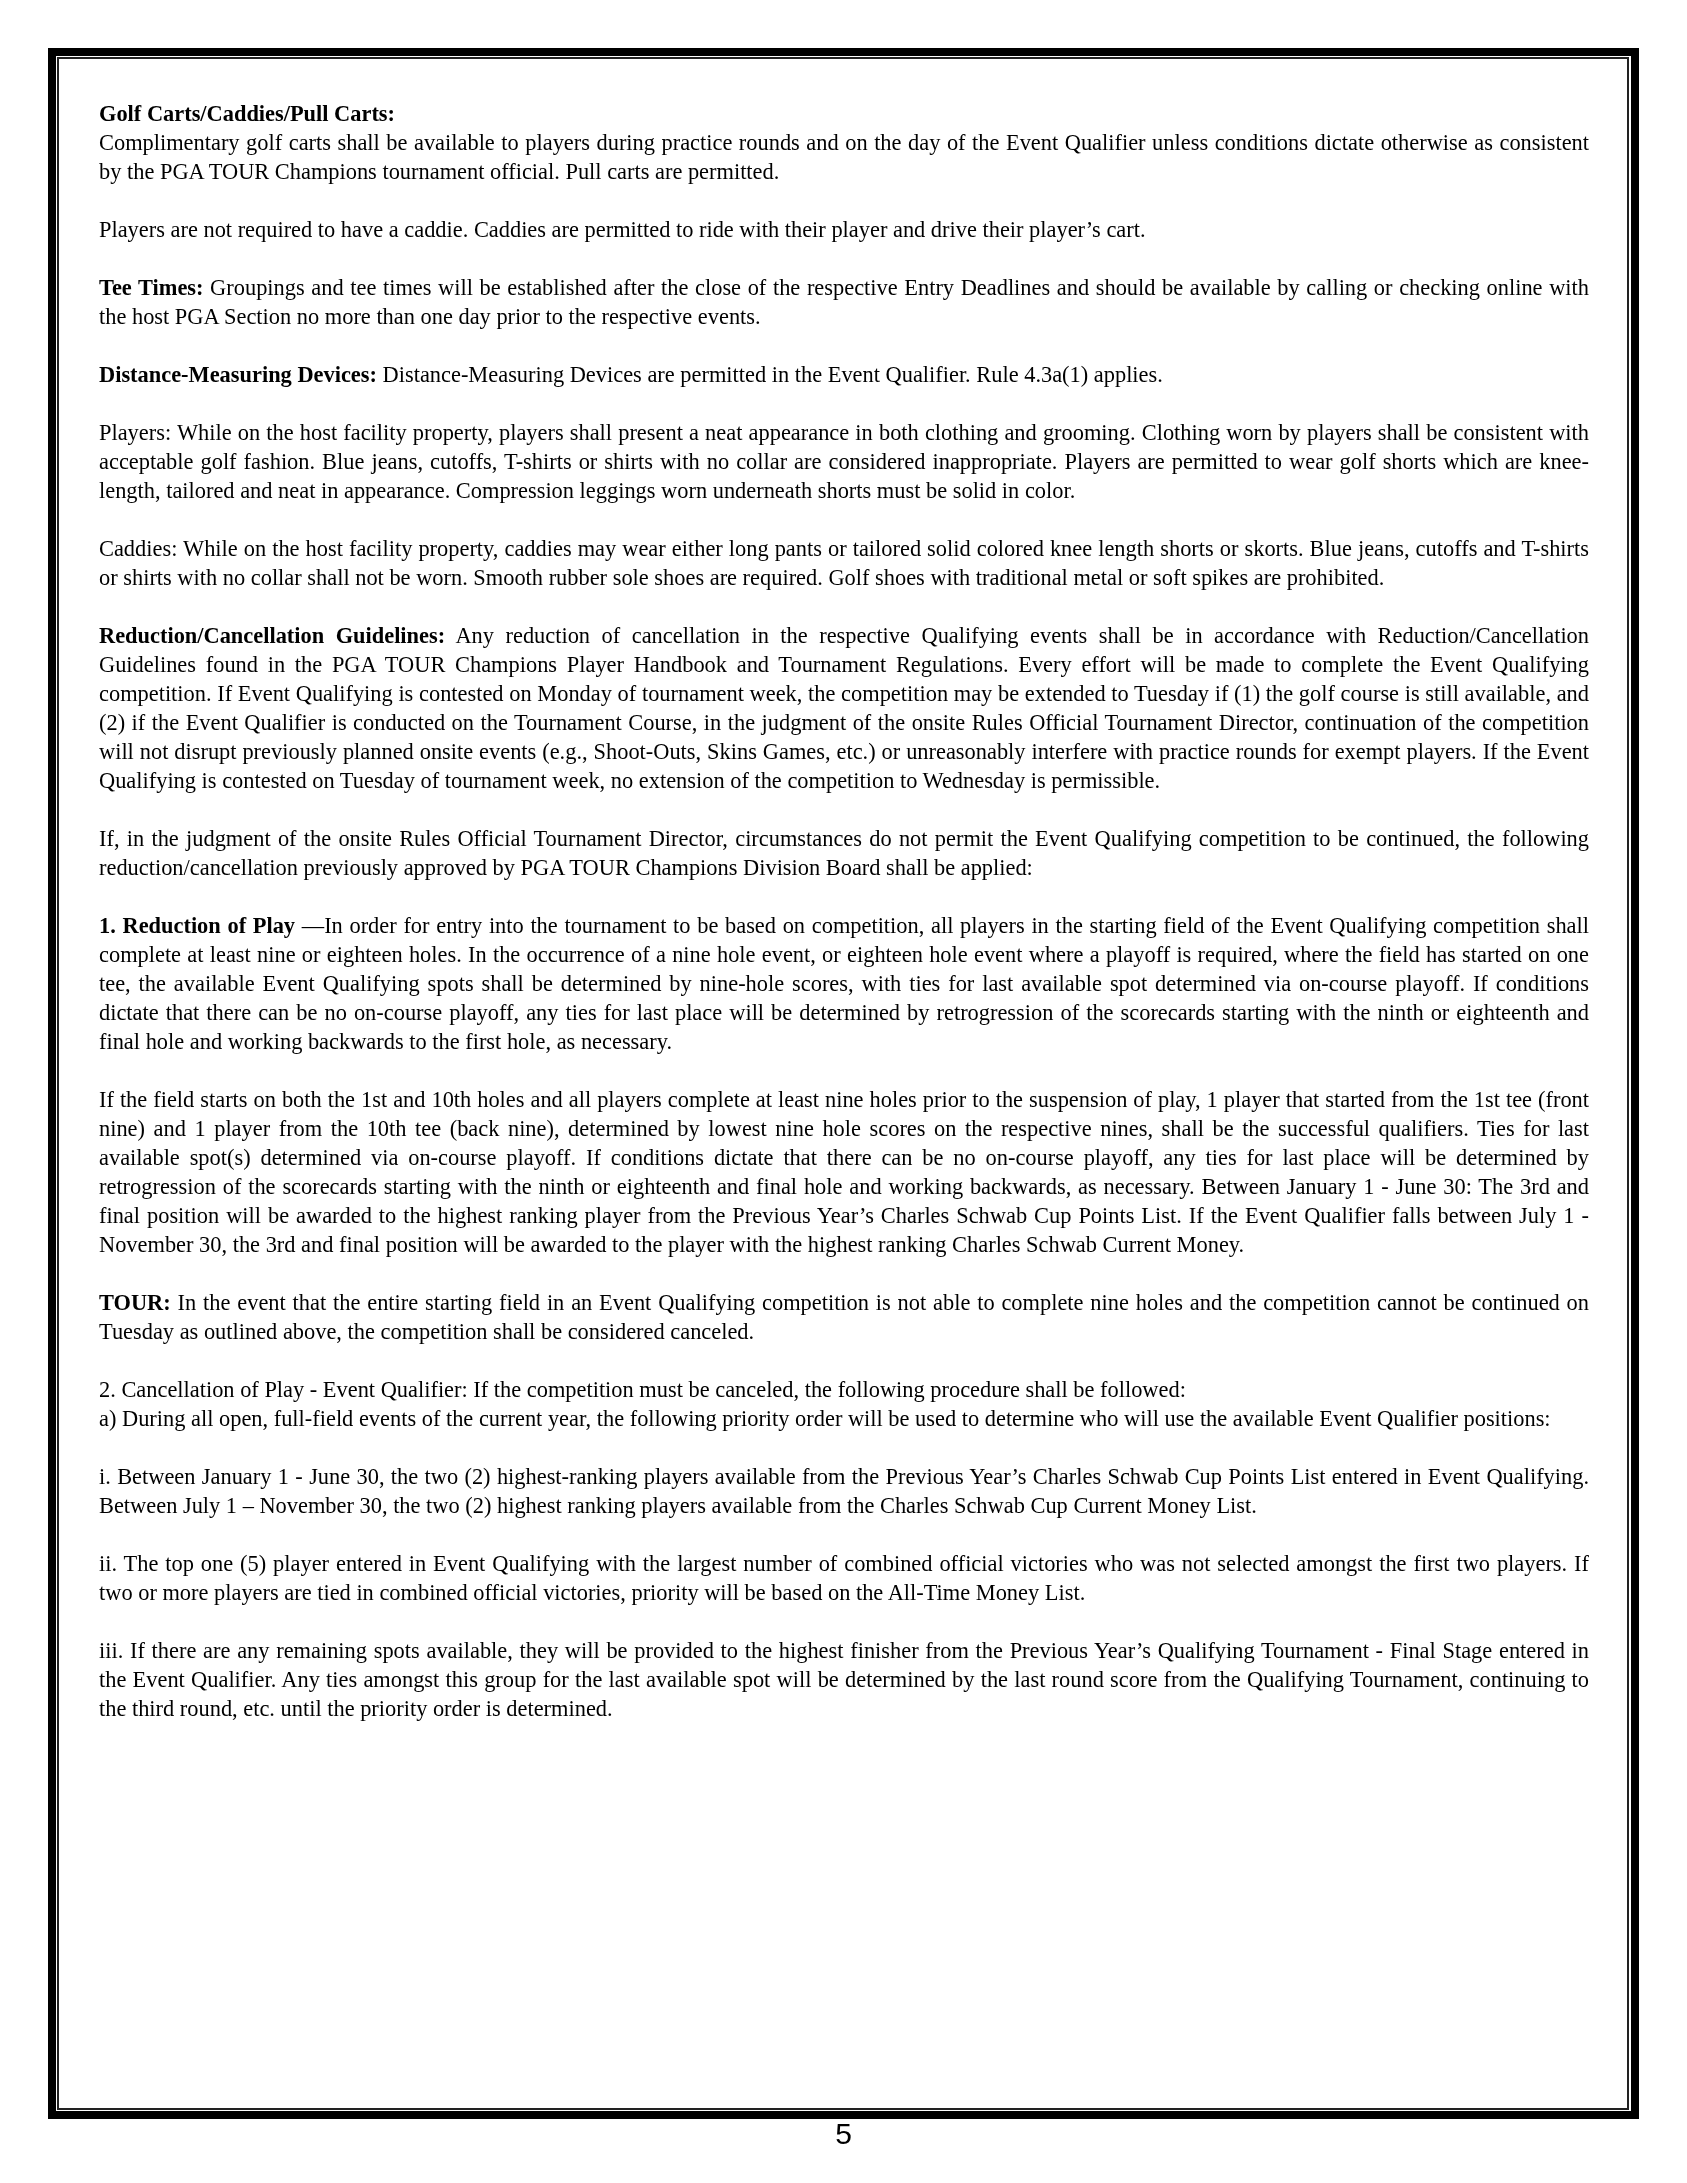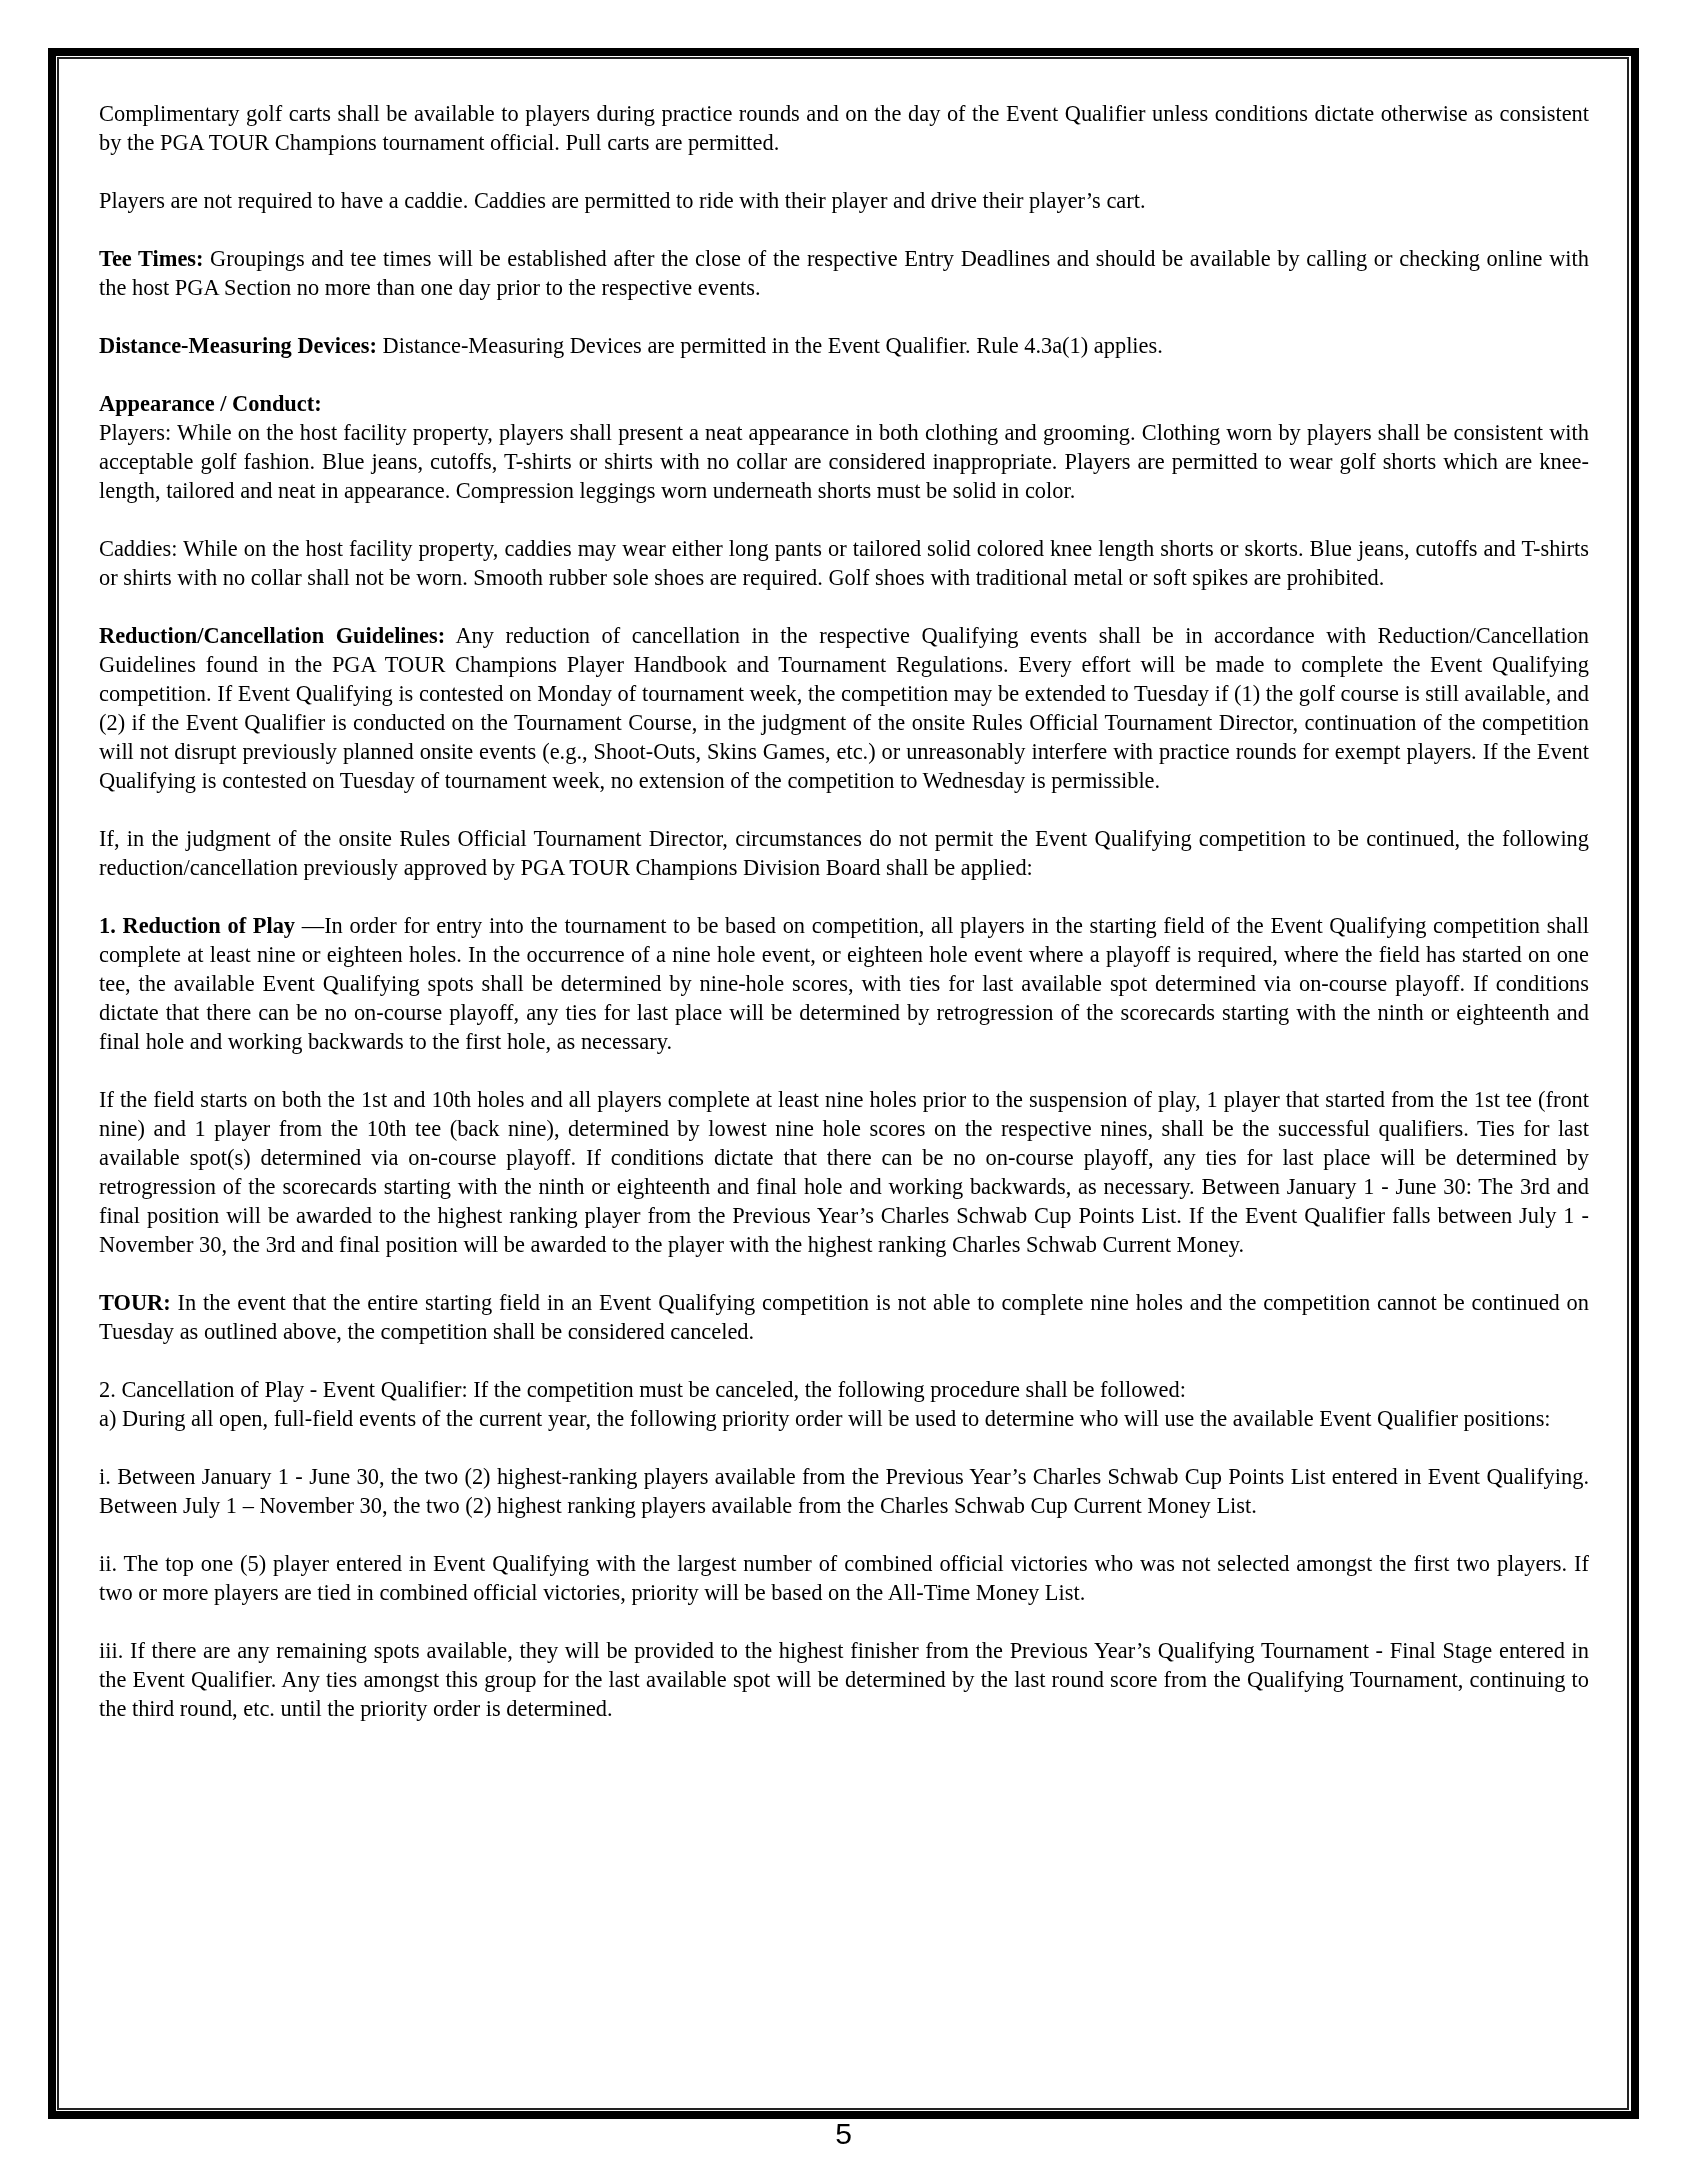--- a/index.html
+++ b/index.html
@@ -28,30 +28,30 @@
 </style>
 </head>
 <body>
 
 <div class="frame-outer"></div>
 <div class="frame-inner"></div>
 
 <div class="content">
 
   <div>
+    <p class="tight"><b>Golf Carts/Caddies/Pull Carts:</b></p>
     <p>Complimentary golf carts shall be available to players during practice rounds and on the day of the Event Qualifier unless conditions dictate otherwise as consistent by the PGA TOUR Champions tournament official. Pull carts are permitted.</p>
     <p>Players are not required to have a caddie. Caddies are permitted to ride with their player and drive their player’s cart.</p>
   </div>
 
   <p><b>Tee Times:</b><span> Groupings and tee times will be established after the close of the respective Entry Deadlines and should be available by calling or checking online with the host PGA Section no more than one day prior to the respective events.</span></p>
 
   <p><b>Distance-Measuring Devices:</b><span> Distance-Measuring Devices are permitted in the Event Qualifier. Rule 4.3a(1) applies.</span></p>
 
   <div>
-    <p class="tight"><b>Appearance / Conduct:</b></p>
     <p>Players:  While on the host facility property, players shall present a neat appearance in both clothing and grooming. Clothing worn by players shall be consistent with acceptable golf fashion.  Blue jeans, cutoffs, T-shirts or shirts with no collar are considered inappropriate. Players are permitted to wear golf shorts which are knee-length, tailored and neat in appearance. Compression leggings worn underneath shorts must be solid in color.</p>
     <p>Caddies:  While on the host facility property, caddies may wear either long pants or tailored solid colored knee length shorts or skorts.  Blue jeans, cutoffs and T-shirts or shirts with no collar shall not be worn.  Smooth rubber sole shoes are required. Golf shoes with traditional metal or soft spikes are prohibited.</p>
   </div>
 
   <div>
     <p><b>Reduction/Cancellation Guidelines:</b><span> Any reduction of cancellation in the respective Qualifying events shall be in accordance with Reduction/Cancellation Guidelines found in the PGA TOUR Champions Player Handbook and Tournament Regulations. Every effort will be made to complete the Event Qualifying competition. If Event Qualifying is contested on Monday of tournament week, the competition may be extended to Tuesday if (1) the golf course is still available, and (2) if the Event Qualifier is conducted on the Tournament Course, in the judgment of the onsite Rules Official Tournament Director, continuation of the competition will not disrupt previously planned onsite events (e.g., Shoot-Outs, Skins Games, etc.) or unreasonably interfere with practice rounds for exempt players. If the Event Qualifying is contested on Tuesday of tournament week, no extension of the competition to Wednesday is permissible.</span></p>
     <p>If, in the judgment of the onsite Rules Official Tournament Director, circumstances do not permit the Event Qualifying competition to be continued, the following reduction/cancellation previously approved by PGA TOUR Champions Division Board shall be applied:</p>
   </div>
 
   <div>

